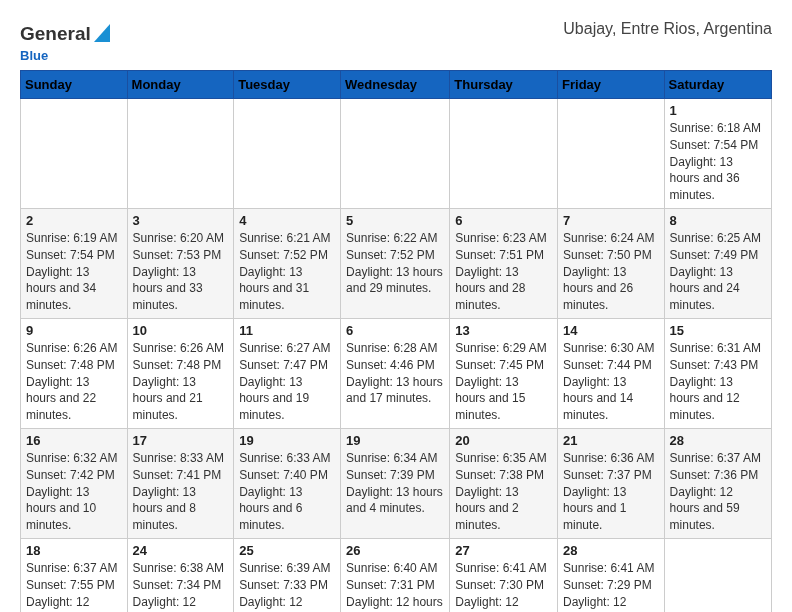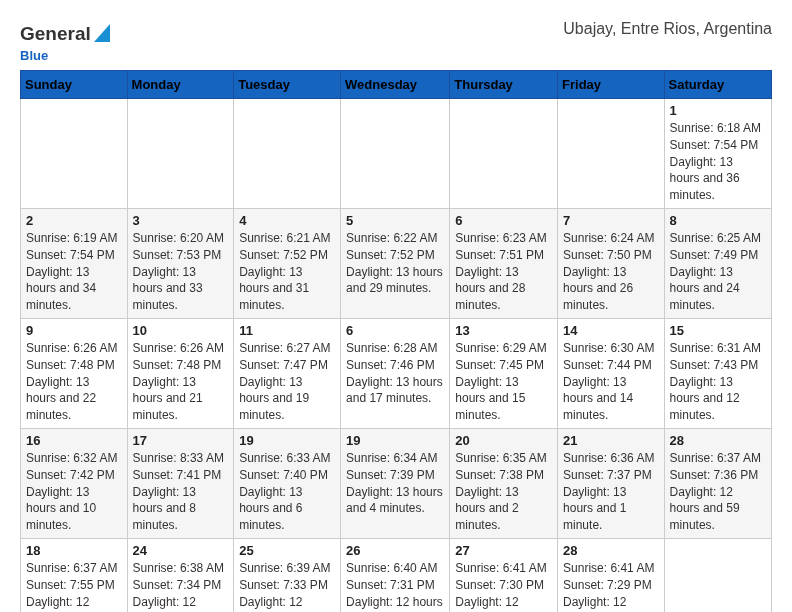--- a/index.html
+++ b/index.html
@@ -208,21 +208,21 @@
           <td>
             <span class="day-num">11</span>
             <div class="day-info">Sunrise: 6:27 AM
 Sunset: 7:47 PM
 Daylight: 13 hours
 and 19 minutes.</div>
           </td>
           <td>
             <span class="day-num">6</span>
             <div class="day-info">Sunrise: 6:28 AM
-Sunset: 7:46 PM
+Sunset: 4:46 PM
 Daylight: 13 hours
 and 17 minutes.</div>
           </td>
           <td>
             <span class="day-num">13</span>
             <div class="day-info">Sunrise: 6:29 AM
 Sunset: 7:45 PM
 Daylight: 13 hours
 and 15 minutes.</div>
           </td>

